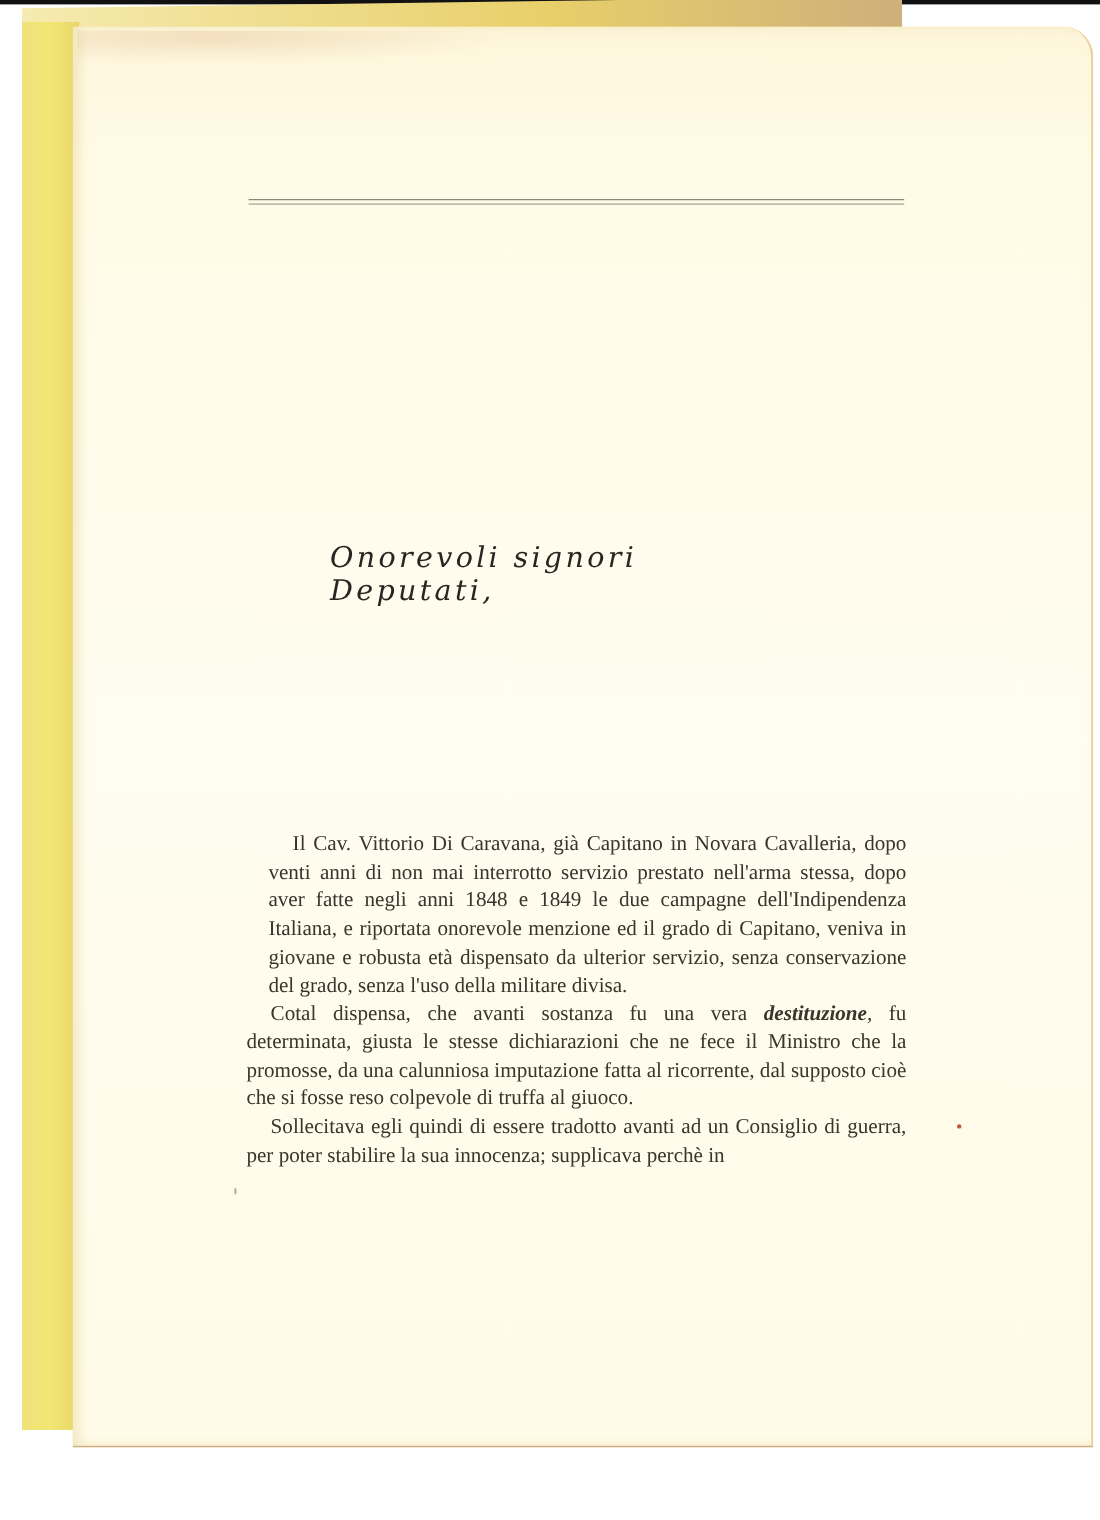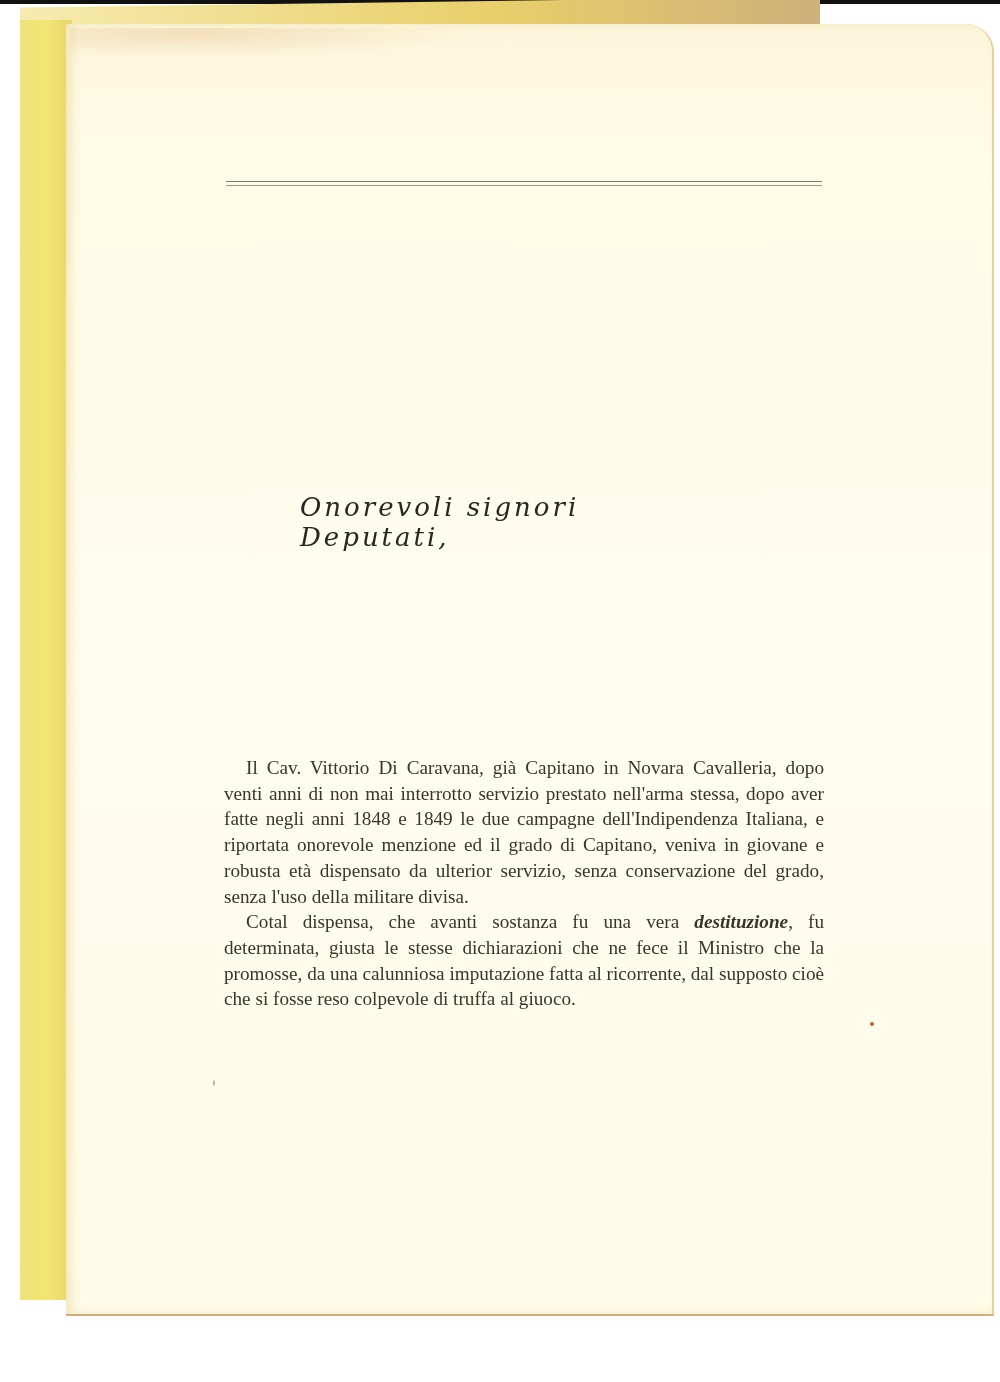--- a/index.html
+++ b/index.html
@@ -40,21 +40,21 @@
     font-family:"DejaVu Serif", serif; font-style:italic; font-size:26px;
     color:#2a2520; letter-spacing:3px;
   }
   .body-text {
     position:absolute; left:224px; top:755px; width:600px;
     font-size:19.2px; line-height:25.7px; color:#3a342a;
     text-align:justify;
   }
   .body-text p { margin:0; text-indent:0; }
   .body-text p + p { text-indent:22px; }
-  .body-text p:first-child { text-indent:22px; }
+  .body-text p:first-child { text-indent:22px;margin-left:20px; }
   .body-text em { font-style:italic;font-weight:bold; }
   .speck { position:absolute; width:4px; height:4px; border-radius:50%; }
 </style>
 </head>
 <body>
 
 <div class="top-bar"></div>
 <div class="back-sheet"></div>
 <div class="yellow-cover"></div>
 
@@ -62,16 +62,17 @@
 <div class="stain-top"></div>
 
 <div class="rule r1"></div>
 <div class="rule r2"></div>
 
 <div class="salutation">Onorevoli signori Deputati,</div>
 
 <div class="body-text">
   <p>Il Cav. Vittorio Di Caravana, già Capitano in Novara Cavalleria, dopo venti anni di non mai interrotto servizio prestato nell'arma stessa, dopo aver fatte negli anni 1848 e 1849 le due campagne dell'Indipendenza Italiana, e riportata onorevole menzione ed il grado di Capitano, veniva in giovane e robusta età dispensato da ulterior servizio, senza conservazione del grado, senza l'uso della militare divisa.</p>
   <p><span>Cotal dispensa, che avanti sostanza fu una vera </span><em>destituzione</em><span>, fu determinata, giusta le stesse dichiarazioni che ne fece il Ministro che la promosse, da una calunniosa imputazione fatta al ricorrente, dal supposto cioè che si fosse reso colpevole di truffa al giuoco.</span></p>
+  <p>Sollecitava egli quindi di essere tradotto avanti ad un Consiglio di guerra, per poter stabilire la sua innocenza; supplicava perchè in</p>
 </div>
 
 <div class="speck" style="left:870px; top:1022px; background:#c0593a;"></div>
 <div class="speck" style="left:213px; top:1080px; width:2px; height:6px; background:#b9a88a;"></div>
 
 </body></html>

